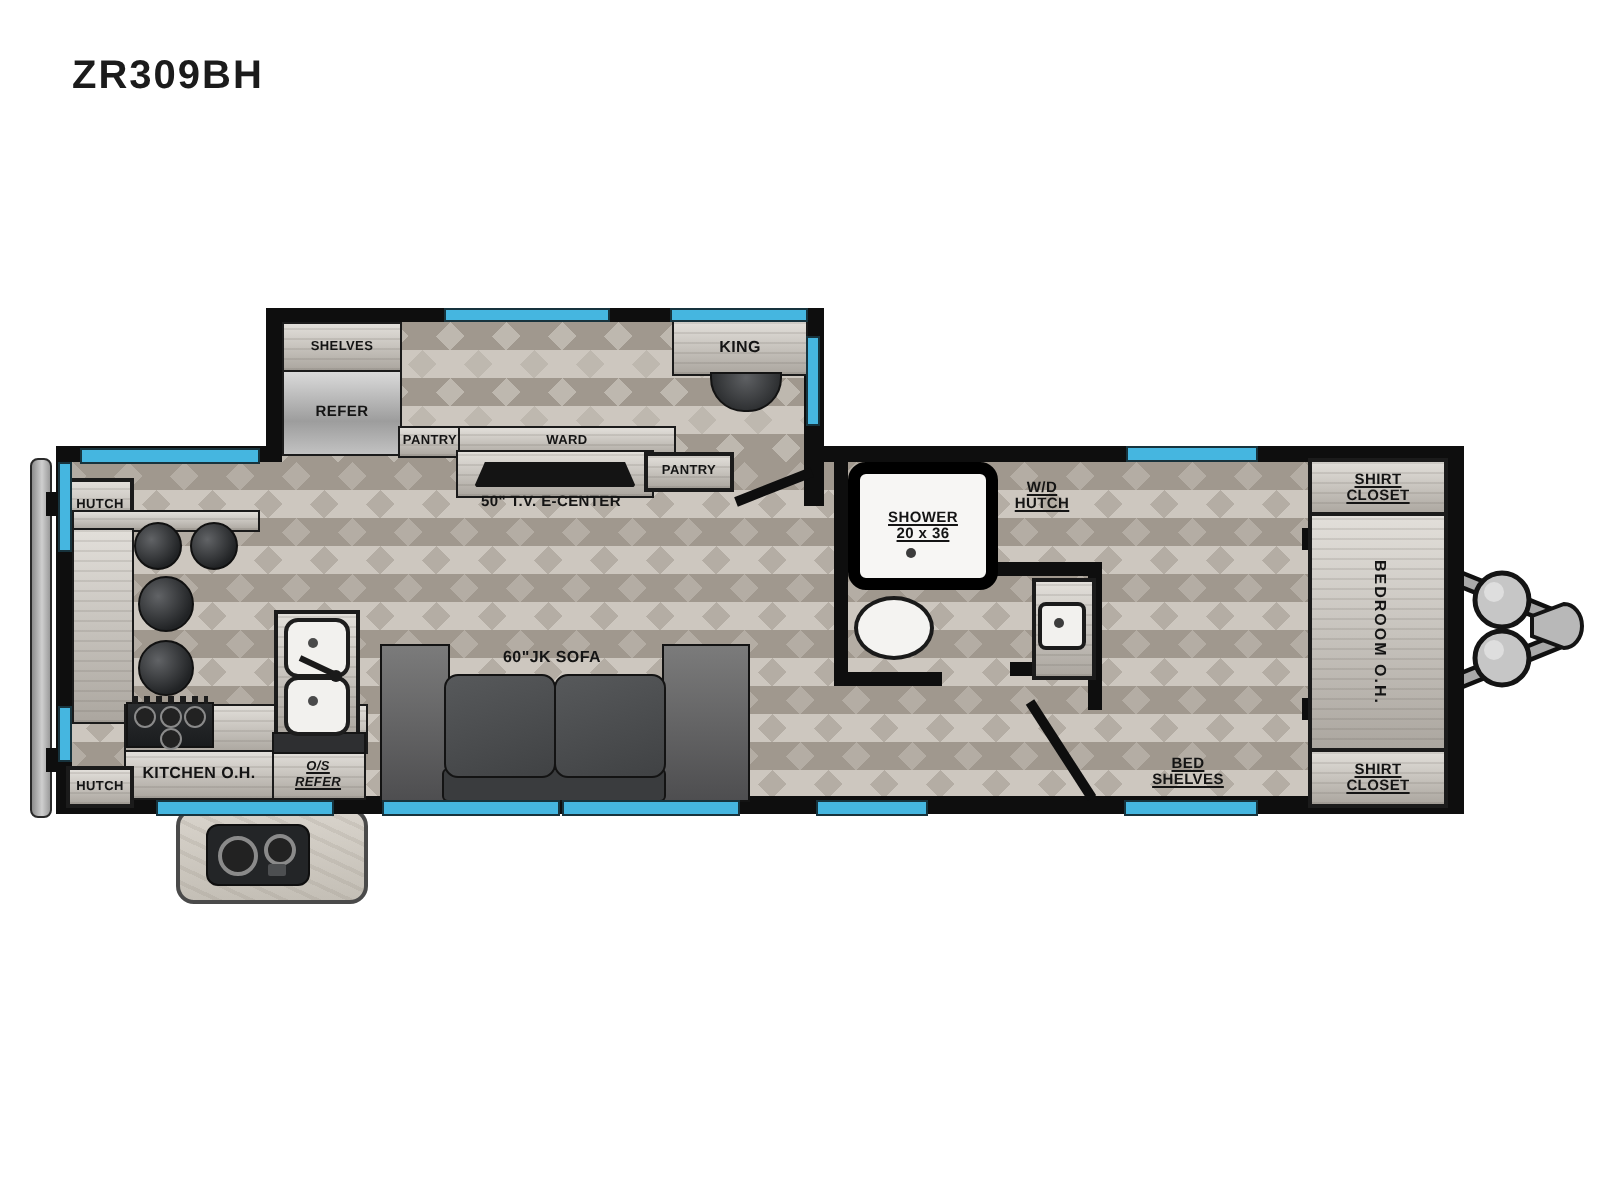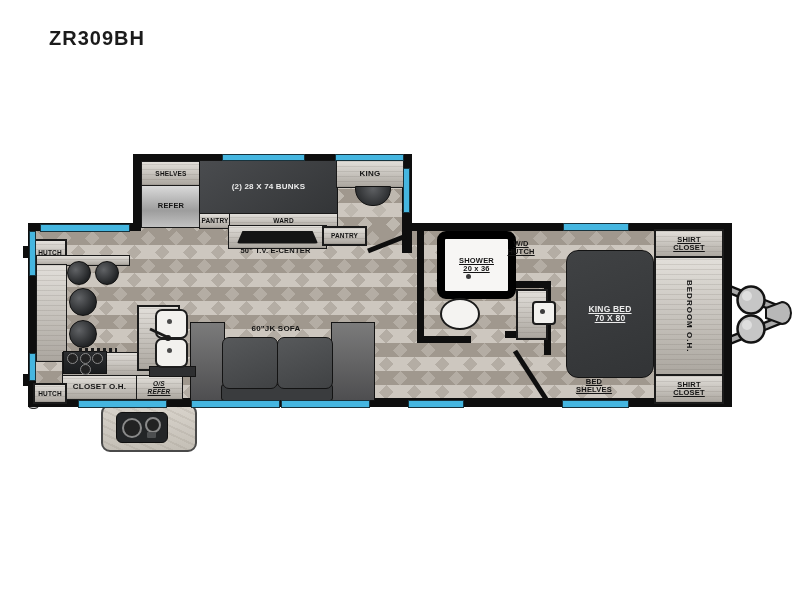--- a/index.html
+++ b/index.html
@@ -1,18 +1,18 @@
 <!DOCTYPE html>
 <html><head>
 <meta charset="utf-8">
 <style>
   html,body{margin:0;padding:0;background:#ffffff;}
   #stage{position:relative;width:800px;height:600px;background:#ffffff;overflow:hidden;
          font-family:"Liberation Sans",sans-serif;}
-  .abs{position:absolute;margin-left:13px;}
+  .abs{position:absolute;}
   .wall{position:absolute;background:#0e0e0e;z-index:14;}
   .floor{position:absolute;z-index:10;background-color:#b4ada4;
     background-image:
       linear-gradient(135deg,#cdc7bf 25%,transparent 25%),
       linear-gradient(225deg,#cdc7bf 25%,transparent 25%),
       linear-gradient(315deg,#cdc7bf 25%,transparent 25%),
       linear-gradient(45deg,#cdc7bf 25%,transparent 25%),
       linear-gradient(135deg,#a0988e 25%,transparent 25%),
       linear-gradient(225deg,#a0988e 25%,transparent 25%),
       linear-gradient(315deg,#a0988e 25%,transparent 25%),
@@ -70,23 +70,20 @@
   <div class="wall" style="left:133px;top:154px;width:8px;height:77px;"></div>
   <div class="wall" style="left:402px;top:154px;width:10px;height:77px;"></div>
   <div class="floor light" style="left:141px;top:161px;width:261px;height:70px;"></div>
 
   <div class="cab" style="left:141px;top:161px;width:58px;height:23px;">
     <span class="lbl s">SHELVES</span>
   </div>
   <div class="cab metal" style="left:141px;top:185px;width:58px;height:41px;">
     <span class="lbl m">REFER</span>
   </div>
-  <div class="dark" style="left:199px;top:160px;width:137px;height:53px;display:flex;align-items:center;justify-content:center;">
-    <span class="lbl lt">(2) 28 X 74 BUNKS</span>
-  </div>
   <div class="cab" style="left:199px;top:213px;width:30px;height:14px;">
     <span class="lbl s">PANTRY</span>
   </div>
   <div class="cab" style="left:229px;top:213px;width:107px;height:14px;">
     <span class="lbl s">WARD</span>
   </div>
   <div class="cab" style="left:336px;top:160px;width:66px;height:26px;">
     <span class="lbl">KING</span>
   </div>
   <div class="dark" style="left:355px;top:186px;width:34px;height:18px;border-radius:0 0 17px 17px;
@@ -149,66 +146,61 @@
   <div class="abs" style="left:154px;top:319px;width:5px;height:5px;border-radius:50%;background:#4a4a4a;z-index:24;"></div>
   <div class="abs" style="left:154px;top:348px;width:5px;height:5px;border-radius:50%;background:#4a4a4a;z-index:24;"></div>
 
   <div class="abs" style="left:136px;top:366px;width:45px;height:9px;background:#2e2f31;z-index:21;border:1px solid #151515;"></div>
   <div class="cab" style="left:135px;top:375px;width:46px;height:23px;">
     <span class="lbl s wrap" style="font-style:italic;">
       <span>O/S</span><br><span>REFER</span>
     </span>
   </div>
   <div class="cab" style="left:62px;top:375px;width:73px;height:23px;">
-    <span class="lbl">CLOSET O.H.</span>
+    <span class="lbl">KITCHEN O.H.</span>
   </div>
   <div class="cab" style="left:33px;top:383px;width:30px;height:17px;border-width:2px;">
     <span class="lbl s">HUTCH</span>
   </div>
 
   <div class="dark" style="left:190px;top:322px;width:33px;height:77px;background:linear-gradient(180deg,#7b7b7b,#4e4e50);"></div>
   <div class="dark" style="left:331px;top:322px;width:42px;height:77px;background:linear-gradient(180deg,#7b7b7b,#4e4e50);"></div>
   <div class="dark" style="left:221px;top:384px;width:110px;height:15px;border-radius:3px;background:#3a3c3e;"></div>
   <div class="dark" style="left:222px;top:337px;width:54px;height:50px;border-radius:7px;background:linear-gradient(160deg,#57595b,#404244);"></div>
   <div class="dark" style="left:277px;top:337px;width:54px;height:50px;border-radius:7px;background:linear-gradient(160deg,#57595b,#404244);"></div>
   <div class="freefloat" style="left:213px;top:325px;width:126px;">
     <span class="lbl">60"JK SOFA</span>
   </div>
 
   <div class="wall" style="left:417px;top:231px;width:7px;height:112px;"></div>
   <div class="wall" style="left:417px;top:336px;width:54px;height:7px;"></div>
   <div class="wall" style="left:491px;top:281px;width:60px;height:7px;"></div>
   <div class="wall" style="left:544px;top:281px;width:7px;height:74px;"></div>
   <div class="wall" style="left:505px;top:331px;width:46px;height:7px;"></div>
 
-  <div class="abs" style="left:424px;top:231px;width:63px;height:52px;z-index:21;background:#f7f6f4;border:8px solid #000000;border-radius:9px;
+  <div class="abs" style="left:424px;top:231px;width:63px;height:52px;z-index:21;background:#f7f6f4;border:6px solid #000000;border-radius:9px;
               display:flex;align-items:center;justify-content:center;text-align:center;">
     <span class="lbl m wrap">
       <span>SHOWER</span><br><span>20 x 36</span>
     </span>
   </div>
   <div class="abs" style="left:453px;top:274px;width:5px;height:5px;border-radius:50%;background:#3c3c3c;z-index:22;"></div>
 
   <div class="freefloat" style="left:490px;top:240px;width:62px;">
     <span class="lbl m wrap">
       <span>W/D</span><br><span>HUTCH</span>
     </span>
   </div>
 
   <div class="abs" style="left:427px;top:298px;width:36px;height:28px;z-index:21;background:#f4f3f1;border:2.5px solid #1a1a1a;border-radius:50%;"></div>
 
   <div class="cab" style="left:516px;top:289px;width:28px;height:47px;border-width:2px;"></div>
   <div class="abs" style="left:519px;top:301px;width:20px;height:20px;z-index:23;background:#f2f1ee;border:2px solid #1b1b1b;border-radius:4px;"></div>
   <div class="abs" style="left:527px;top:309px;width:5px;height:5px;border-radius:50%;background:#3c3c3c;z-index:24;"></div>
 
-  <div class="dark" style="left:566px;top:250px;width:86px;height:126px;border-radius:12px;display:flex;align-items:center;justify-content:center;text-align:center;background:linear-gradient(160deg,#404244,#323436);">
-    <span class="lbl wrap lt" style="font-size:8.5px;">
-      <span>KING BED</span><br><span>70 X 80</span>
-    </span>
-  </div>
   <div class="wall" style="left:651px;top:264px;width:6px;height:11px;"></div>
   <div class="wall" style="left:651px;top:349px;width:6px;height:11px;"></div>
 
   <div class="freefloat" style="left:556px;top:378px;width:76px;">
     <span class="lbl m wrap">
       <span>BED</span><br><span>SHELVES</span>
     </span>
   </div>
 
   <div class="cab" style="left:654px;top:229px;width:66px;height:26px;border-width:2px;">

